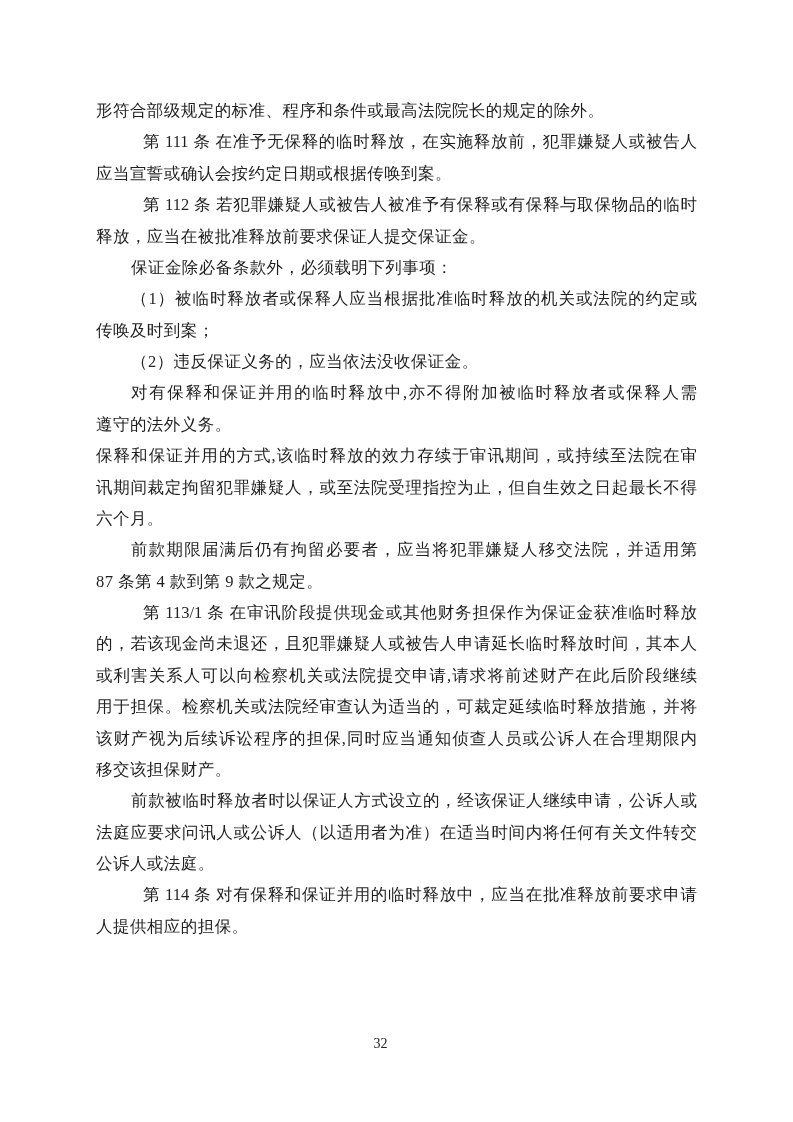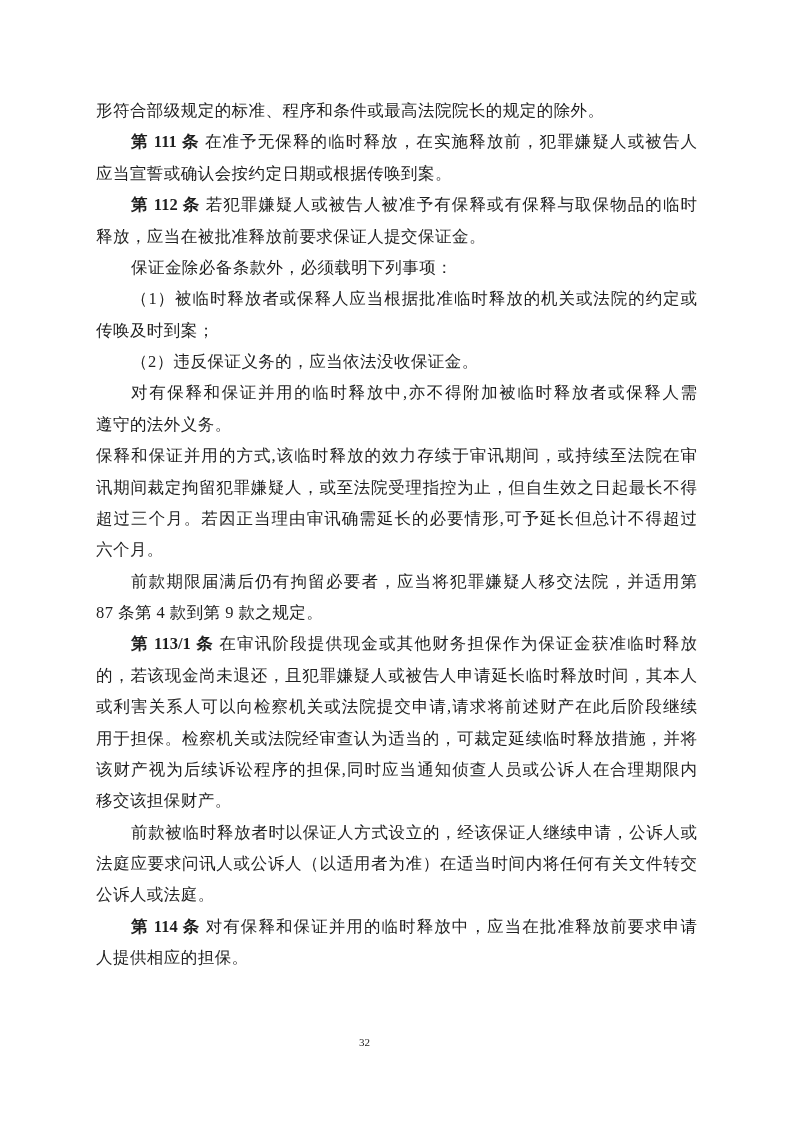--- a/index.html
+++ b/index.html
@@ -32,30 +32,31 @@
   }
   .doc-line.just {
     letter-spacing: 0;
     text-align: justify;
     text-align-last: justify;
   }
   .doc-line.ind {
     text-indent: 35px;
   }
   .doc-line b.art {
-    font-weight: 700;
+    font-weight: 400;
+    margin-left: 12px;
   }
   .footer {
     position: absolute;
-    left: 0;
+    left: 16px;
     top: 1036px;
     width: 729px;
     text-align: center;
     font-family: "Liberation Serif", "DejaVu Serif", serif;
-    font-size: 11px;
+    font-size: 14px;
     color: #222222;
   }
 </style>
 </head>
 <body>
 
 <div class="page">
   <div class="text-body">
       <div class="doc-line"><span>形符合部级规定的标准、程序和条件或最高法院院长的规定的除外。</span></div>
       <div class="doc-line just ind"><b class="art">第 111 条</b><span> 在准予无保释的临时释放，在实施释放前，犯罪嫌疑人或被告人</span></div>
@@ -63,21 +64,20 @@
       <div class="doc-line just ind"><b class="art">第 112 条</b><span> 若犯罪嫌疑人或被告人被准予有保释或有保释与取保物品的临时</span></div>
       <div class="doc-line"><span>释放，应当在被批准释放前要求保证人提交保证金。</span></div>
       <div class="doc-line ind"><span>保证金除必备条款外，必须载明下列事项：</span></div>
       <div class="doc-line just ind"><span>（1）被临时释放者或保释人应当根据批准临时释放的机关或法院的约定或</span></div>
       <div class="doc-line"><span>传唤及时到案；</span></div>
       <div class="doc-line ind"><span>（2）违反保证义务的，应当依法没收保证金。</span></div>
       <div class="doc-line just ind"><span>对有保释和保证并用的临时释放中,亦不得附加被临时释放者或保释人需</span></div>
       <div class="doc-line"><span>遵守的法外义务。</span></div>
       <div class="doc-line just"><span>保释和保证并用的方式,该临时释放的效力存续于审讯期间，或持续至法院在审</span></div>
       <div class="doc-line just"><span>讯期间裁定拘留犯罪嫌疑人，或至法院受理指控为止，但自生效之日起最长不得</span></div>
-      <div class="doc-line just"><span>超过三个月。若因正当理由审讯确需延长的必要情形,可予延长但总计不得超过</span></div>
       <div class="doc-line"><span>六个月。</span></div>
       <div class="doc-line just ind"><span>前款期限届满后仍有拘留必要者，应当将犯罪嫌疑人移交法院，并适用第</span></div>
       <div class="doc-line"><span>87 条第 4 款到第 9 款之规定。</span></div>
       <div class="doc-line just ind"><b class="art">第 113/1 条</b><span> 在审讯阶段提供现金或其他财务担保作为保证金获准临时释放</span></div>
       <div class="doc-line just"><span>的，若该现金尚未退还，且犯罪嫌疑人或被告人申请延长临时释放时间，其本人</span></div>
       <div class="doc-line just"><span>或利害关系人可以向检察机关或法院提交申请,请求将前述财产在此后阶段继续</span></div>
       <div class="doc-line just"><span>用于担保。检察机关或法院经审查认为适当的，可裁定延续临时释放措施，并将</span></div>
       <div class="doc-line just"><span>该财产视为后续诉讼程序的担保,同时应当通知侦查人员或公诉人在合理期限内</span></div>
       <div class="doc-line"><span>移交该担保财产。</span></div>
       <div class="doc-line just ind"><span>前款被临时释放者时以保证人方式设立的，经该保证人继续申请，公诉人或</span></div>

